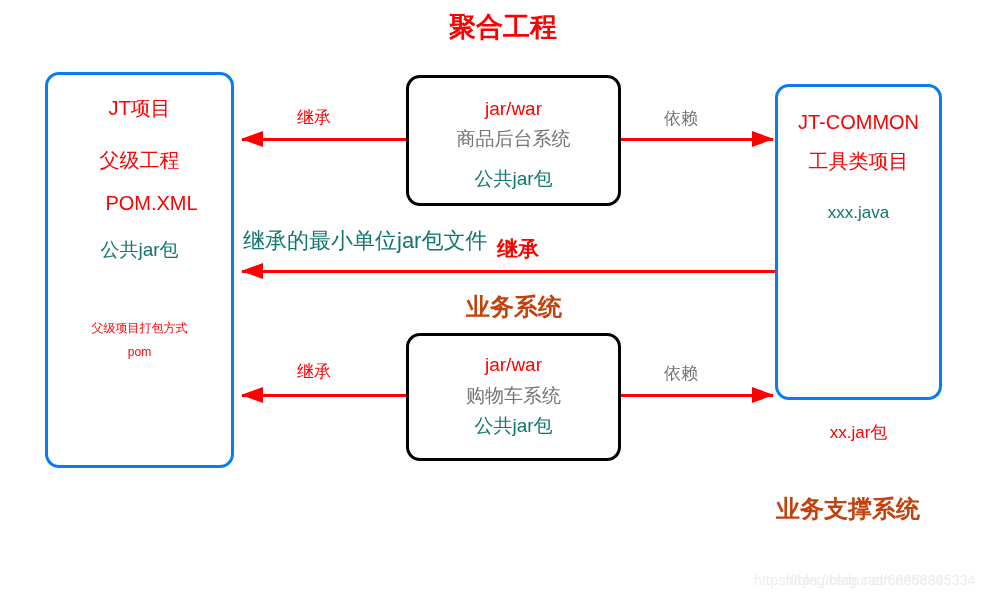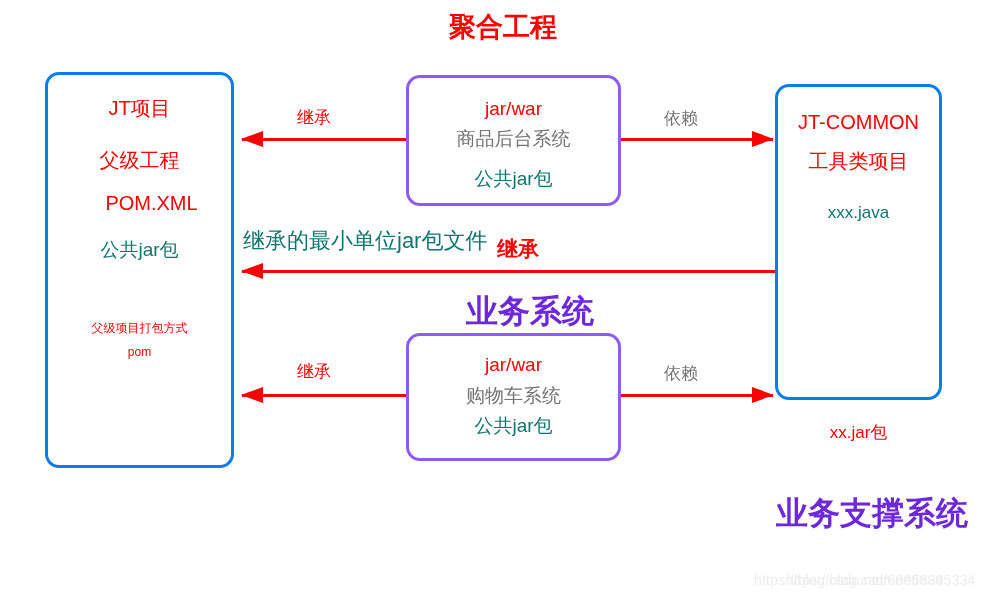--- a/index.html
+++ b/index.html
@@ -27,32 +27,32 @@
   .orange { color: #737373; }
 
   
   .box {
     position: absolute;
     background: #ffffff;
     box-sizing: border-box;
     border-radius: 14px;
   }
   .box-blue  { border: 3px solid #0a7cf0; }
-  .box-dred  { border: 3px solid #8b5cf6; }
+  .box-dred  { border: 3px solid #000000; }
 
   
   .title-main {
     font-size: 27px;
     font-weight: 700;
     color: #ff0000;
   }
   .title-sec {
-    font-size: 32px;
+    font-size: 24px;
     font-weight: 700;
-    color: #6d28d9;
+    color: #c2410c;
   }
 
   
   .box-line {
     position: absolute;
     width: 100%;
     text-align: center;
     white-space: nowrap;
   }
   .s20 { font-size: 20px; }

